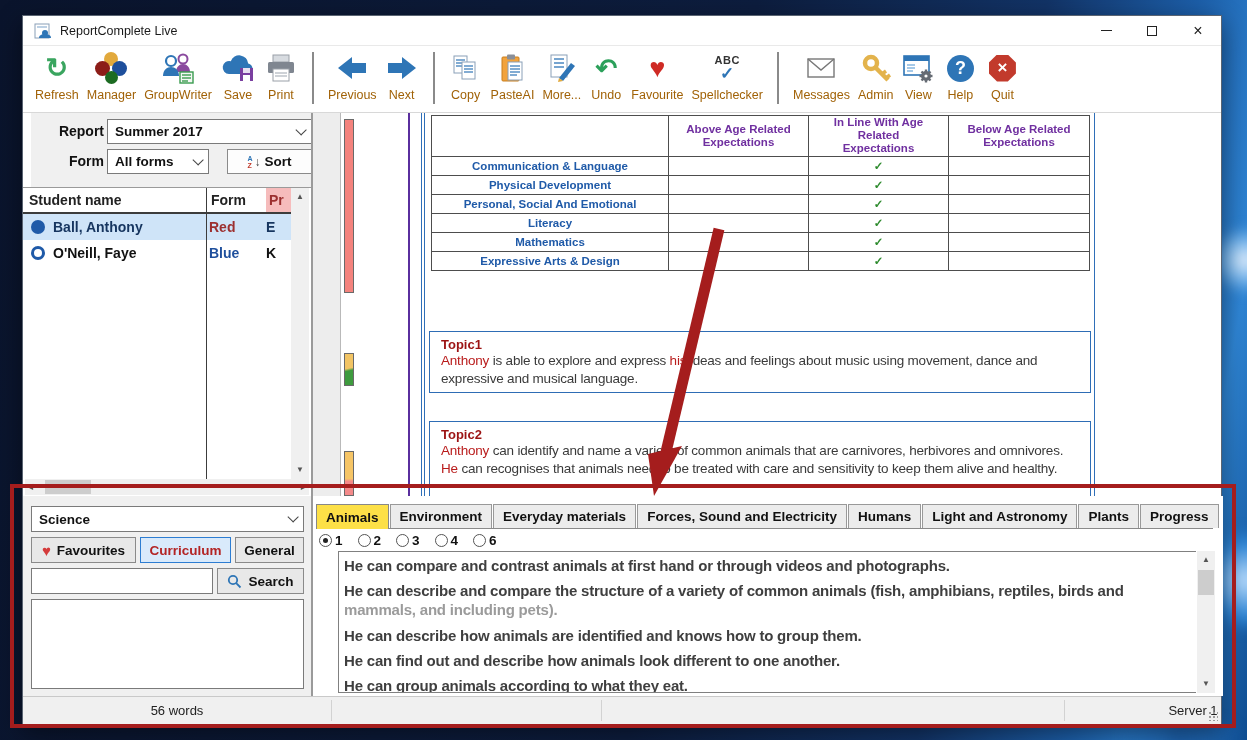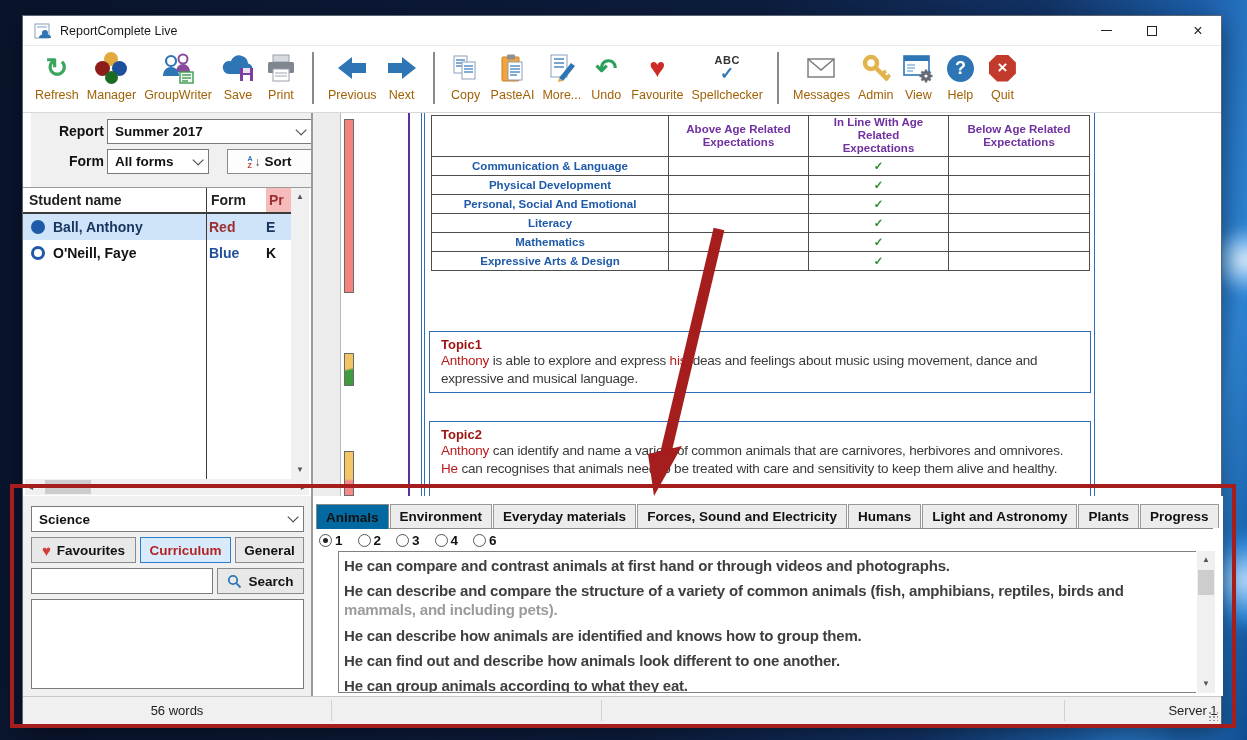--- a/index.html
+++ b/index.html
@@ -104,21 +104,21 @@
   .topictext { font-size:13.5px; color:#3a3a3a; letter-spacing:-0.2px; line-height:1.35; }
   .gword { color:#b91c1c; }
   .handle { position:absolute; left:848px; width:18px; background:#fff; border:1px solid #666; }
 
   
   .brarea { position:absolute; left:290px; top:480px; width:910px; height:200px; background:#fff; }
   .tabstrip { position:absolute; left:3px; top:8px; right:10px; height:25px; display:flex; align-items:flex-end;
     border-bottom:1px solid #8a8a8a; }
   .tab { height:24px; padding:0 9px; display:flex; align-items:center; font-size:13.5px; font-weight:700; color:#111;
     background:#ececec; border:1px solid #999; border-bottom:none; margin-right:1px; cursor:default; white-space:nowrap; }
-  .tab.active { background:#0369a1; height:25px; position:relative; z-index:2; margin-bottom:-1px; border-color:#888; }
+  .tab.active { background:#fde047; height:25px; position:relative; z-index:2; margin-bottom:-1px; border-color:#888; }
   .radiorow { position:absolute; left:6px; top:34px; height:20px; display:flex; align-items:center; gap:15px; }
   .radio { display:flex; align-items:center; gap:3px; font-size:13.5px; font-weight:700; color:#111; cursor:default; }
   .rcirc { width:13px; height:13px; border-radius:50%; border:1px solid #555; background:#fff; position:relative; }
   .rcirc.sel::after { content:""; position:absolute; left:3px; top:3px; width:5px; height:5px; border-radius:50%; background:#222; }
   .stmtlist { position:absolute; left:25px; top:55px; width:858px; height:142px; background:#fff;
     border:1px solid #808080; border-right:none; padding:4px 10px 0 5px; overflow:hidden; }
   .stmt { font-size:15px; font-weight:700; color:#3f3f3f; letter-spacing:-0.2px; line-height:1.28; margin-bottom:6px; cursor:default; }
   .stmt .gray { color:#9b9b9b; }
 
   

